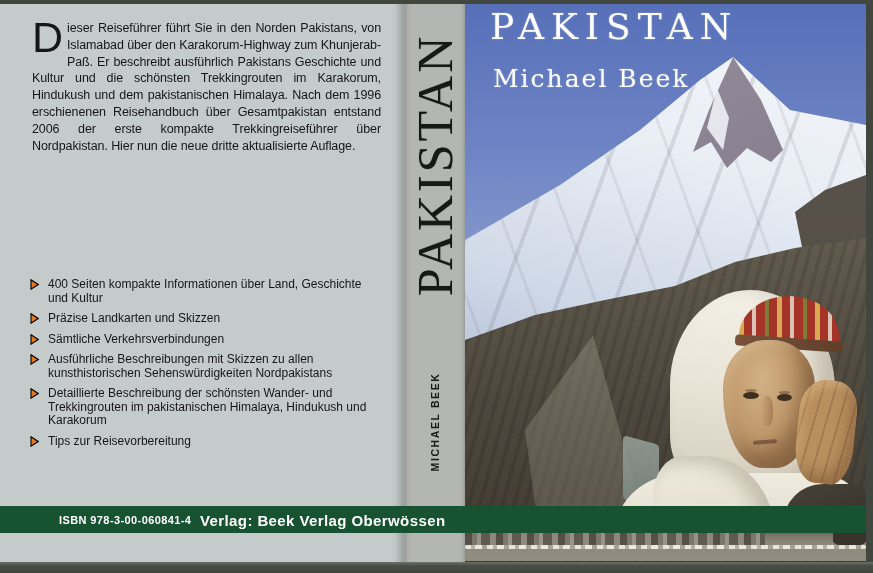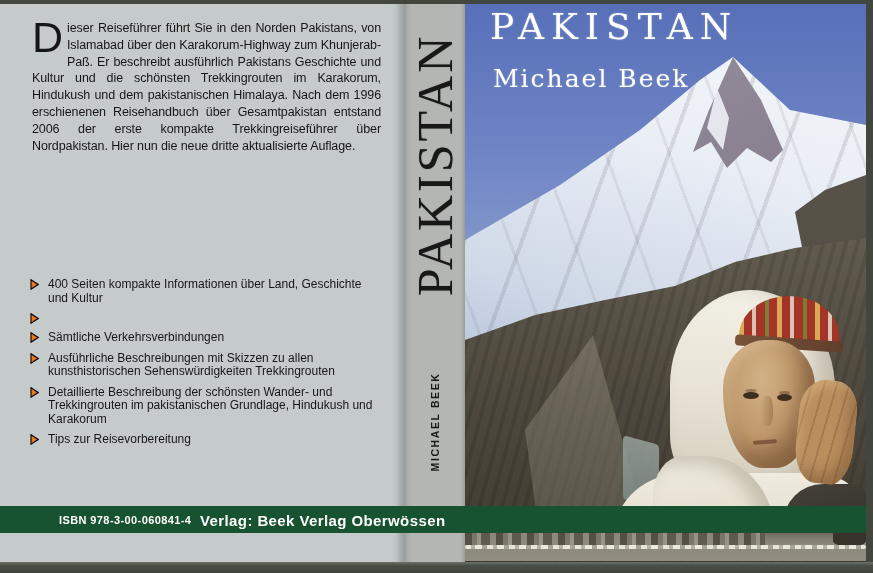--- a/index.html
+++ b/index.html
@@ -147,44 +147,45 @@
             </svg>
           </span>
         <span>400 Seiten kompakte Informationen über Land, Geschichte und Kultur</span>
       </li>
       <li>
         <span class="tri">
             <svg width="9" height="11" viewBox="0 0 9 11">
               <path d="M1 0.8 L8.2 5.5 L1 10.2 Z" fill="#e6791c" stroke="#000" stroke-width="1.1"></path>
             </svg>
           </span>
+        <span>Präzise Landkarten und Skizzen</span>
       </li>
       <li>
         <span class="tri">
             <svg width="9" height="11" viewBox="0 0 9 11">
               <path d="M1 0.8 L8.2 5.5 L1 10.2 Z" fill="#e6791c" stroke="#000" stroke-width="1.1"></path>
             </svg>
           </span>
         <span>Sämtliche Verkehrsverbindungen</span>
       </li>
       <li>
         <span class="tri">
             <svg width="9" height="11" viewBox="0 0 9 11">
               <path d="M1 0.8 L8.2 5.5 L1 10.2 Z" fill="#e6791c" stroke="#000" stroke-width="1.1"></path>
             </svg>
           </span>
-        <span>Ausführliche Beschreibungen mit Skizzen zu allen kunsthistorischen Sehenswürdigkeiten Trekkingrouten</span>
-      </li>
-      <li>
-        <span class="tri">
-            <svg width="9" height="11" viewBox="0 0 9 11">
-              <path d="M1 0.8 L8.2 5.5 L1 10.2 Z" fill="#e6791c" stroke="#000" stroke-width="1.1"></path>
-            </svg>
-          </span>
-        <span>Detaillierte Beschreibung der schönsten Wander- und Trekkingrouten im pakistanischen Grundlage, Hindukush und Karakorum</span>
+        <span>Ausführliche Beschreibungen mit Skizzen zu allen kunsthistorischen Sehenswürdigkeiten Nordpakistans</span>
+      </li>
+      <li>
+        <span class="tri">
+            <svg width="9" height="11" viewBox="0 0 9 11">
+              <path d="M1 0.8 L8.2 5.5 L1 10.2 Z" fill="#e6791c" stroke="#000" stroke-width="1.1"></path>
+            </svg>
+          </span>
+        <span>Detaillierte Beschreibung der schönsten Wander- und Trekkingrouten im pakistanischen Himalaya, Hindukush und Karakorum</span>
       </li>
       <li>
         <span class="tri">
             <svg width="9" height="11" viewBox="0 0 9 11">
               <path d="M1 0.8 L8.2 5.5 L1 10.2 Z" fill="#e6791c" stroke="#000" stroke-width="1.1"></path>
             </svg>
           </span>
         <span>Tips zur Reisevorbereitung</span>
       </li>
     </ul>

